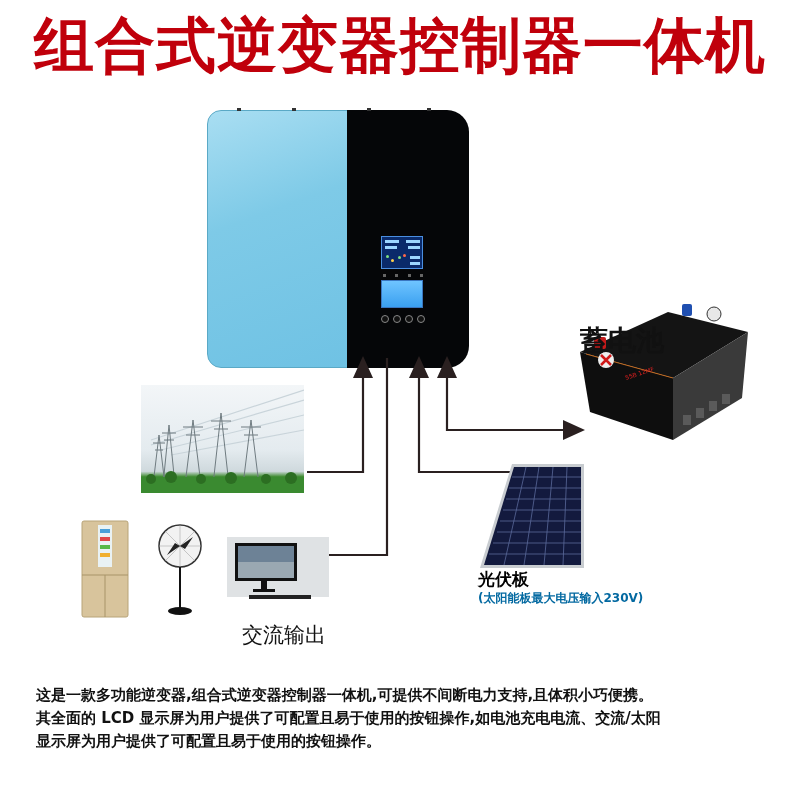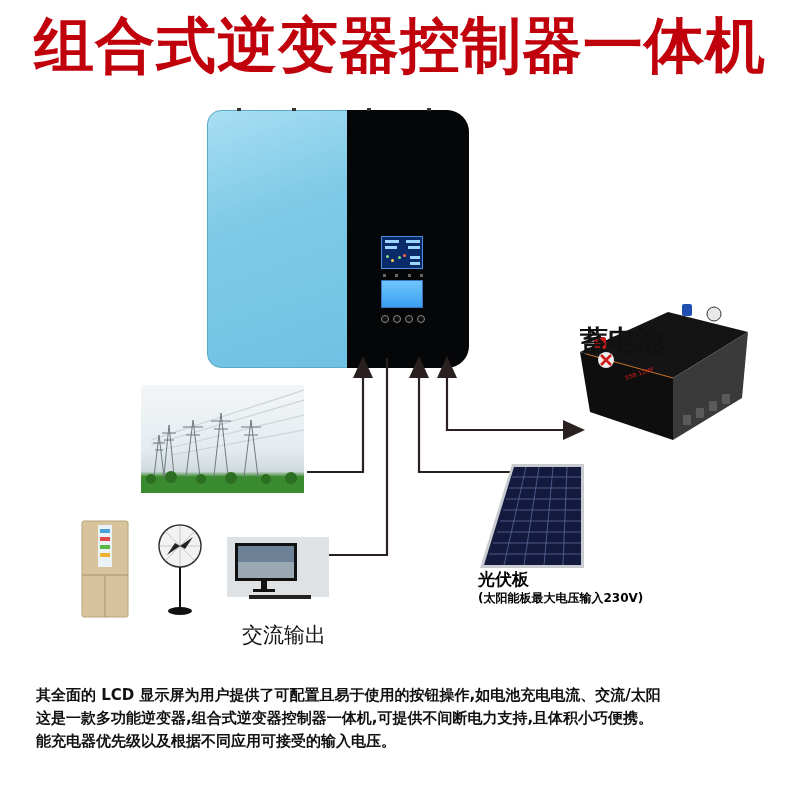--- a/index.html
+++ b/index.html
@@ -43,21 +43,21 @@
   
   svg.lines { position: absolute; left: 0; top: 0; width: 800px; height: 800px; pointer-events: none; }
 
   
   .battery { left: 578px; top: 300px; width: 170px; height: 140px; }
   .battery-label { left: 580px; top: 288px; font-size: 28px; font-weight: bold; color: #111; margin-top: 34px; }
 
   
   .solar { left: 478px; top: 462px; width: 108px; height: 108px; }
   .solar-label { left: 478px; top: 568px; font-size: 17px; font-weight: bold; color: #000000; }
-  .solar-note { left: 478px; top: 590px; font-size: 12px; font-weight: bold; color: #000000; }
+  .solar-note { left: 478px; top: 590px; font-size: 12px; font-weight: bold; color: #0369a1; }
 
   
   .grid-photo { left: 141px; top: 385px; width: 163px; height: 108px; overflow: hidden;
     background: linear-gradient(180deg, #f3f6f8 0%, #e4ebef 60%, #cfd9dd 80%, #3c8a2e 85%, #2f7a28 100%); }
 
   
   .fridge { left: 80px; top: 519px; width: 50px; height: 102px; }
   .fan { left: 155px; top: 523px; width: 50px; height: 95px; }
   .monitor { left: 227px; top: 537px; width: 102px; height: 67px; }
   .ac-label { left: 242px; top: 621px; font-size: 21px; font-weight: normal; color: #111; }
@@ -235,16 +235,16 @@
     <rect x="11" y="9" width="56" height="32" fill="#6d8296"></rect>
     <rect x="11" y="25" width="56" height="16" fill="#9aa8b2"></rect>
     <rect x="34" y="44" width="6" height="8" fill="#111"></rect>
     <rect x="26" y="52" width="22" height="3" fill="#111"></rect>
     <rect x="22" y="58" width="62" height="4" fill="#222"></rect>
   </svg>
 </div>
 <div class="abs ac-label">交流输出</div>
 
 <div class="abs desc">
+  <p>这是一款多功能逆变器,组合式逆变器控制器一体机,可提供不间断电力支持,且体积小巧便携。</p>
   <p>其全面的 LCD 显示屏为用户提供了可配置且易于使用的按钮操作,如电池充电电流、交流/太阳</p>
-  <p>这是一款多功能逆变器,组合式逆变器控制器一体机,可提供不间断电力支持,且体积小巧便携。</p>
-  <p>能充电器优先级以及根据不同应用可接受的输入电压。</p>
+  <p>显示屏为用户提供了可配置且易于使用的按钮操作。</p>
 </div>
 
 </body></html>

